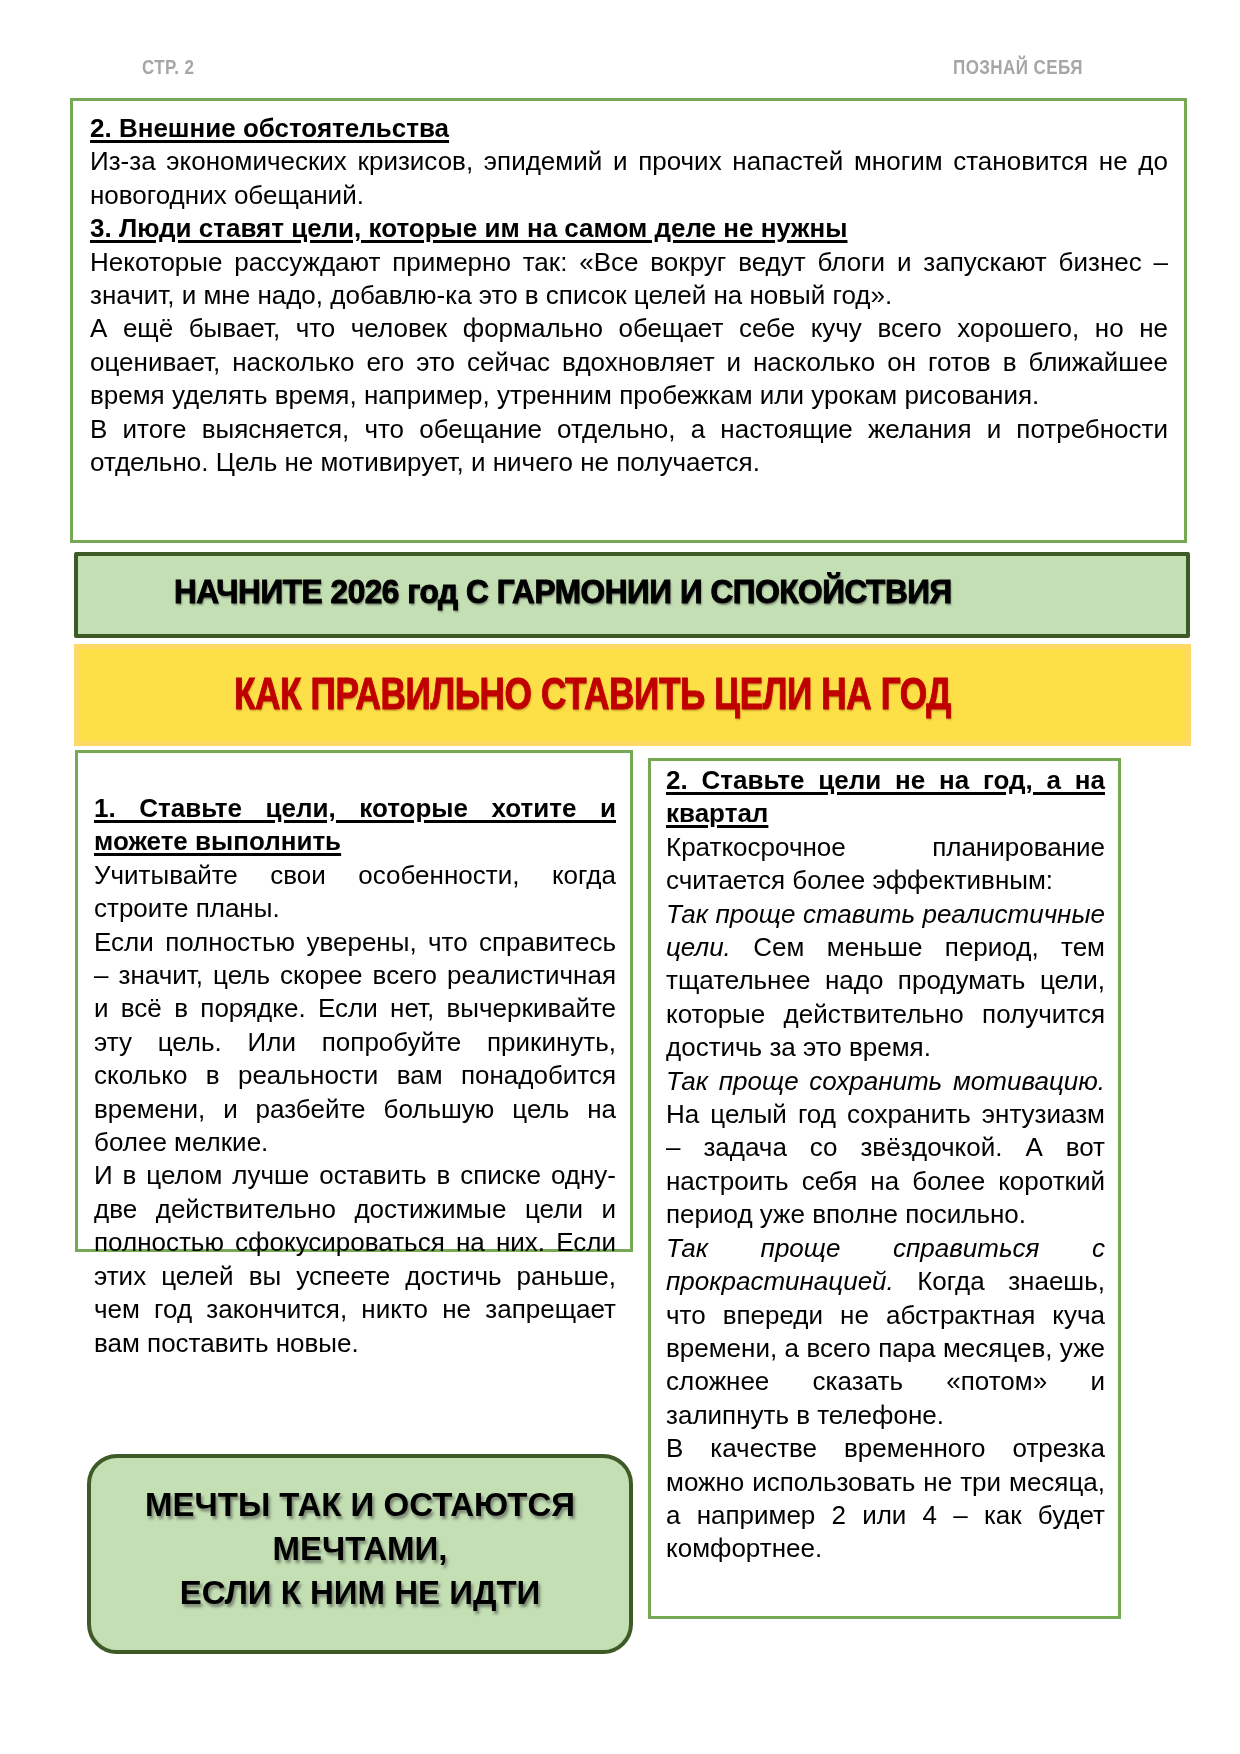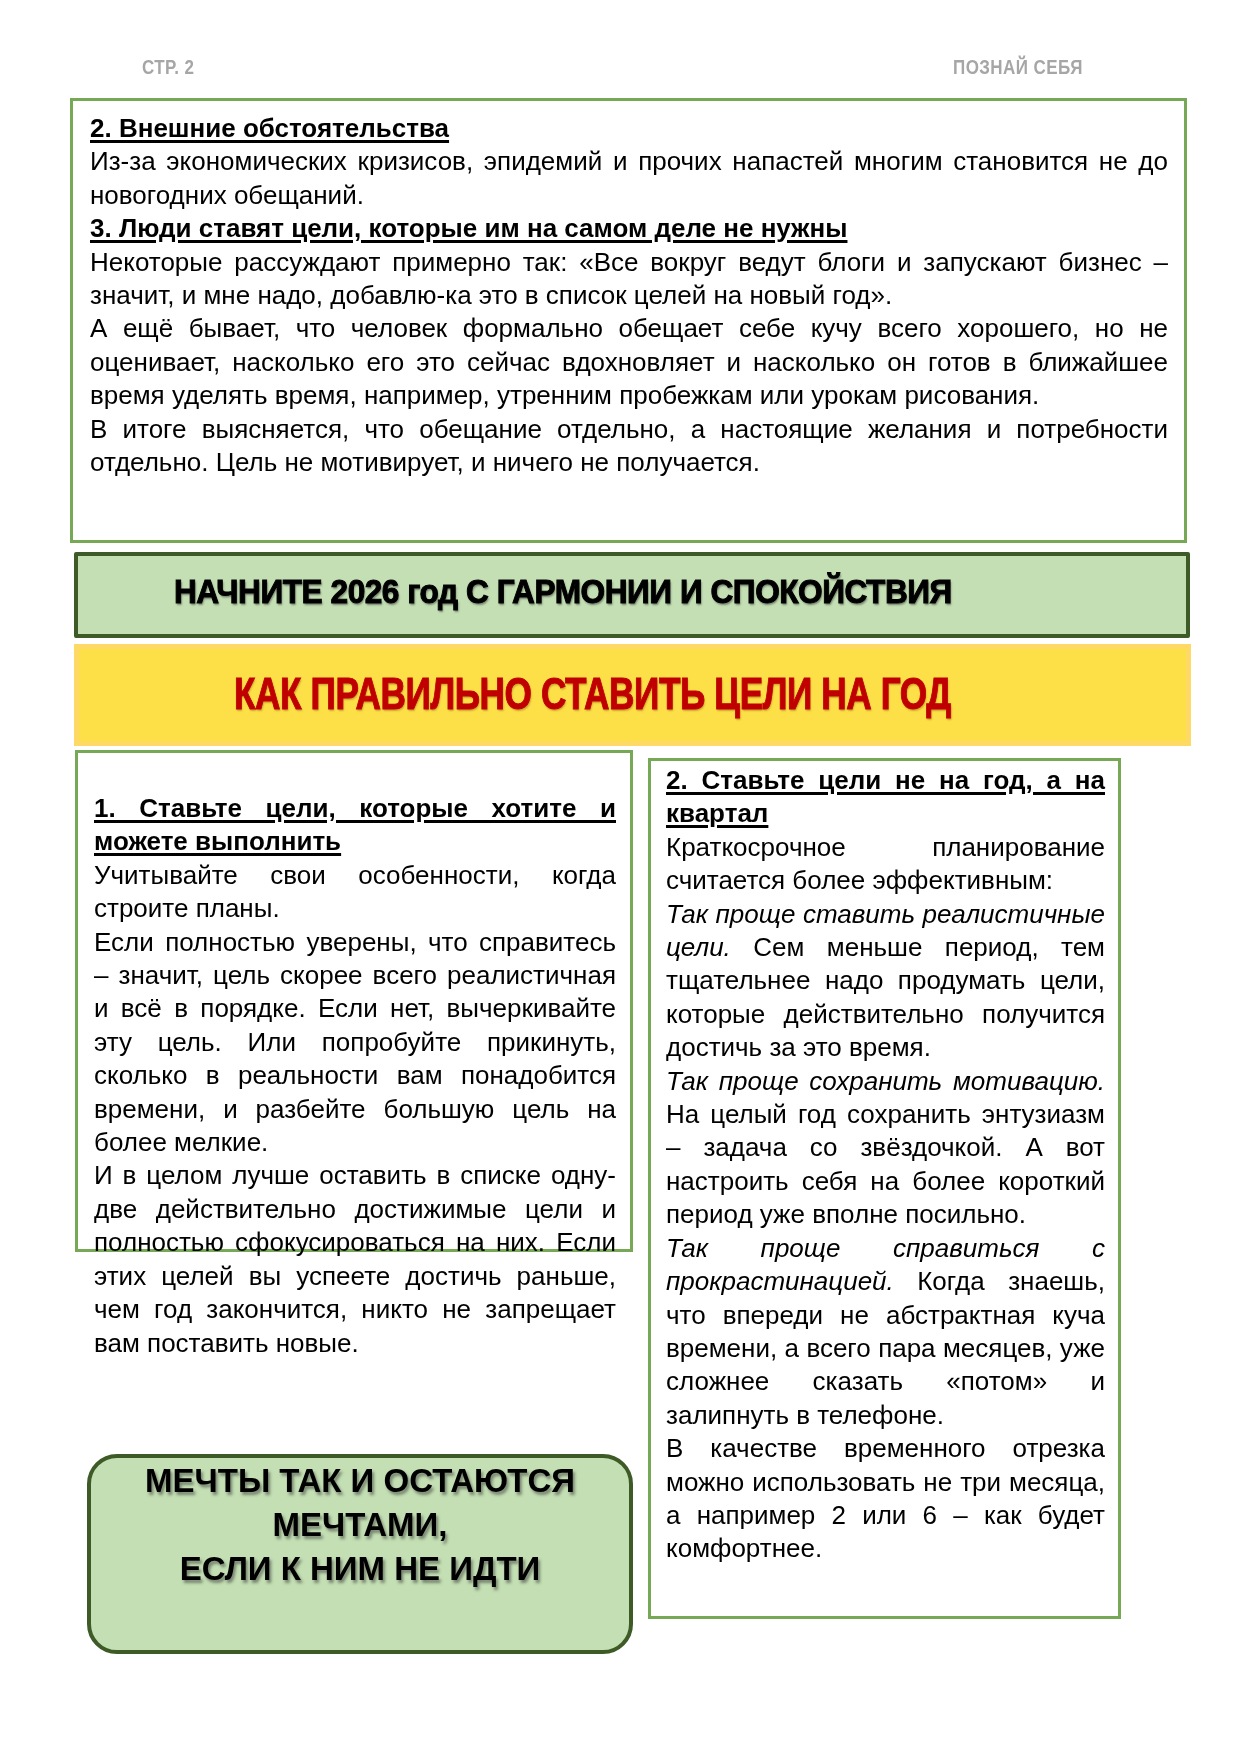--- a/index.html
+++ b/index.html
@@ -29,21 +29,21 @@
     background: #fde047; border: 5px solid #ffd966; }
   #banner-yellow .btxt { position: absolute; left: 155px; top: 20px; font-weight: bold; font-size: 44px;
     color: #c00000; white-space: nowrap; transform: scaleX(0.80); transform-origin: left top;
     -webkit-text-stroke: 1px #c00000; text-shadow: 1px 2px 2px rgba(120,60,0,0.35); letter-spacing: -0.5px; }
 
   #left-box { left: 75px; top: 750px; width: 558px; height: 502px; padding: 39px 14px 0 16px; }
   #right-box { left: 648px; top: 758px; width: 473px; height: 861px; padding: 3px 13px 0 15px; }
 
   #banner-dreams { position: absolute; left: 87px; top: 1454px; width: 546px; height: 200px;
     background: #c3dfb3; border: 4px solid #3d5a27; border-radius: 30px; text-align: center;
-    padding-top: 1px; }
+    padding-top: 25px; }
   #banner-dreams .dl { font-weight: bold; font-size: 33px; line-height: 44px; white-space: nowrap;
     text-shadow: 2px 3px 3px rgba(60,60,60,0.55); }
 </style>
 </head>
 <body>
 
 <div class="hdr hdr-left">СТР. 2</div>
 <div class="hdr hdr-right">ПОЗНАЙ СЕБЯ</div>
 
 <div id="top-box" class="box txt">
@@ -69,20 +69,20 @@
   <p>Если полностью уверены, что справитесь – значит, цель скорее всего реалистичная и всё в порядке. Если нет, вычеркивайте эту цель. Или попробуйте прикинуть, сколько в реальности вам понадобится времени, и разбейте большую цель на более мелкие.</p>
   <p>И в целом лучше оставить в списке одну-две действительно достижимые цели и полностью сфокусироваться на них. Если этих целей вы успеете достичь раньше, чем год закончится, никто не запрещает вам поставить новые.</p>
 </div>
 
 <div id="right-box" class="box txt">
   <p class="head">2. Ставьте цели не на год, а на квартал</p>
   <p>Краткосрочное планирование считается более эффективным:</p>
   <p><span class="it">Так проще ставить реалистичные цели.</span><span> Сем меньше период, тем тщательнее надо продумать цели, которые действительно получится достичь за это время.</span></p>
   <p><span class="it">Так проще сохранить мотивацию.</span><span> На целый год сохранить энтузиазм – задача со звёздочкой. А вот настроить себя на более короткий период уже вполне посильно.</span></p>
   <p><span class="it">Так проще справиться с прокрастинацией.</span><span> Когда знаешь, что впереди не абстрактная куча времени, а всего пара месяцев, уже сложнее сказать «потом» и залипнуть в телефоне.</span></p>
-  <p>В качестве временного отрезка можно использовать не три месяца, а например 2 или 6 – как будет комфортнее.</p>
+  <p>В качестве временного отрезка можно использовать не три месяца, а например 2 или 4 – как будет комфортнее.</p>
 </div>
 
 <div id="banner-dreams">
   <div class="dl">МЕЧТЫ ТАК И ОСТАЮТСЯ</div>
   <div class="dl">МЕЧТАМИ,</div>
   <div class="dl">ЕСЛИ К НИМ НЕ ИДТИ</div>
 </div>
 
 </body></html>

